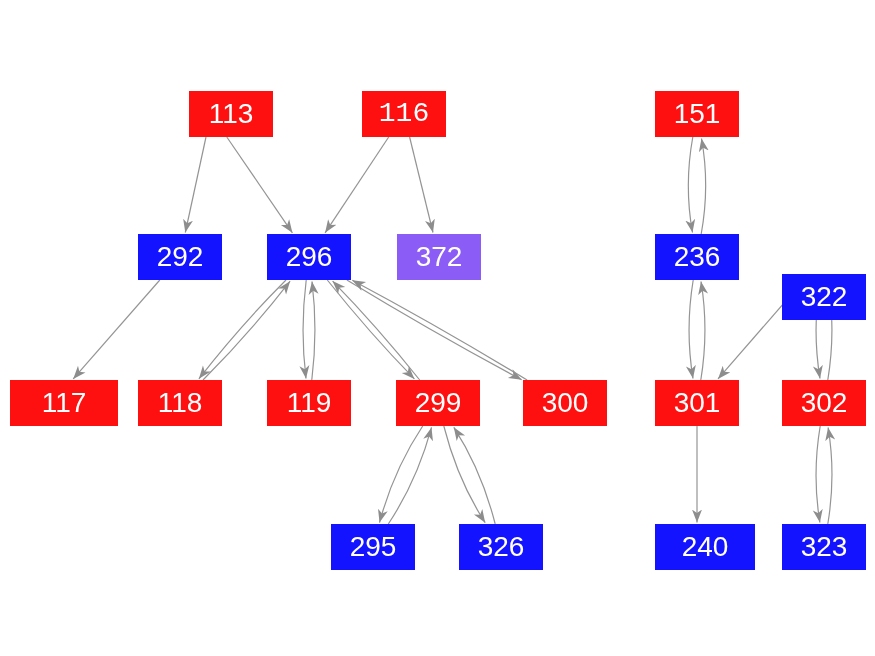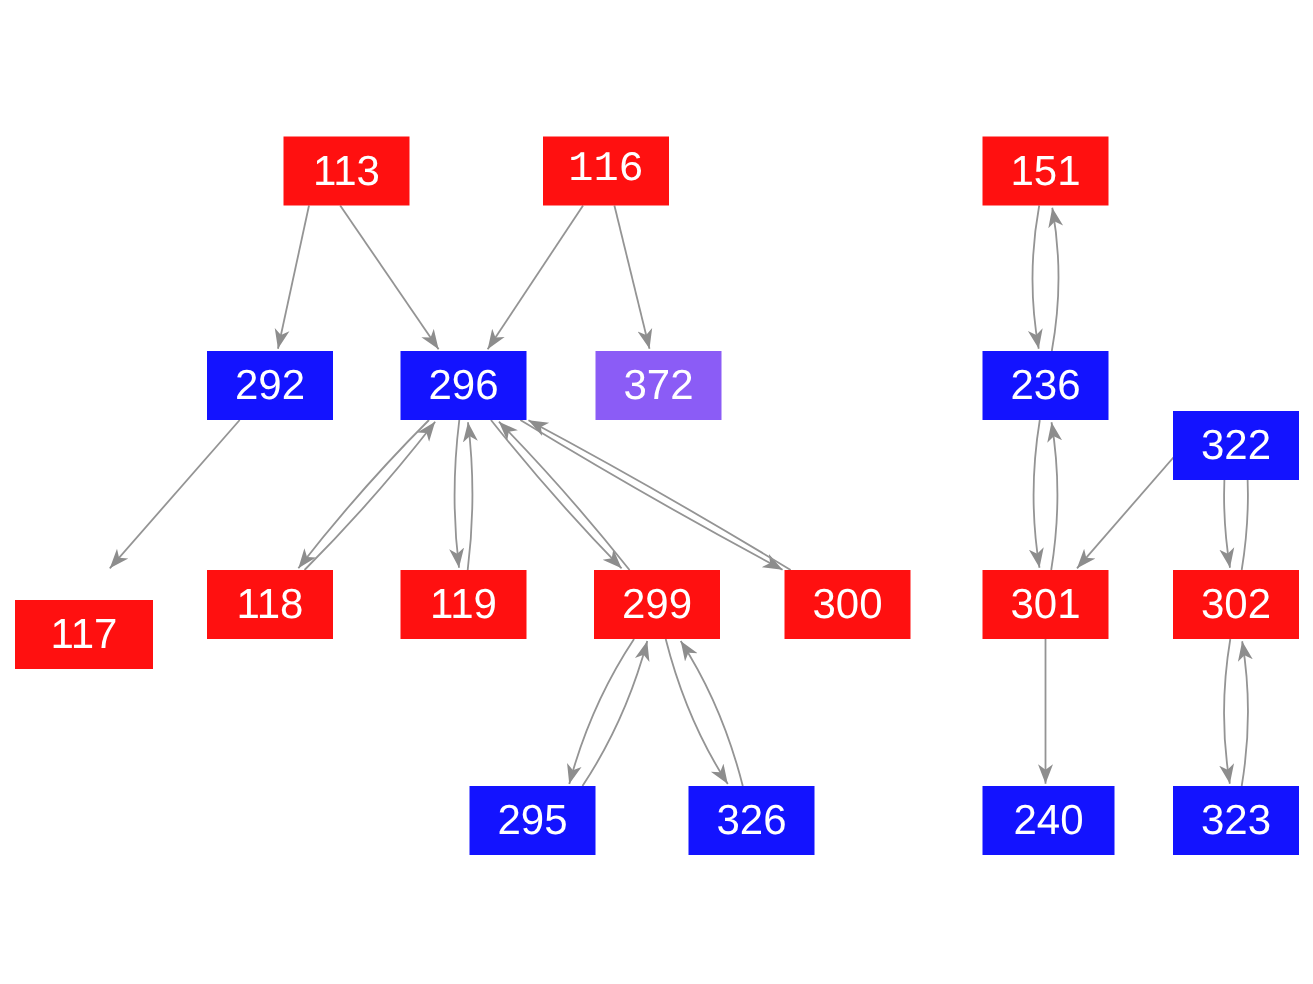--- a/index.html
+++ b/index.html
@@ -71,25 +71,25 @@
     </svg>
   <div>
       <div class="node" style="left: 169px; top: 91px; width: 84px; height: 46px; background: rgb(255, 16, 16); color: rgb(255, 255, 255); margin-left: 20px;">113</div>
       <div class="node" style="left: 362px; top: 91px; width: 84px; height: 46px; background: rgb(255, 16, 16); color: rgb(255, 255, 255); font-family: Liberation Mono, monospace;">116</div>
       <div class="node" style="left: 655px; top: 91px; width: 84px; height: 46px; background: rgb(255, 16, 16); color: rgb(255, 255, 255);">151</div>
       <div class="node" style="left: 138px; top: 234px; width: 84px; height: 46px; background: rgb(19, 19, 255); color: rgb(255, 255, 255);">292</div>
       <div class="node" style="left: 267px; top: 234px; width: 84px; height: 46px; background: rgb(19, 19, 255); color: rgb(255, 255, 255);">296</div>
       <div class="node" style="left: 397px; top: 234px; width: 84px; height: 46px; background: #8b5cf6; color: rgb(255, 255, 255);">372</div>
       <div class="node" style="left: 655px; top: 234px; width: 84px; height: 46px; background: rgb(19, 19, 255); color: rgb(255, 255, 255);">236</div>
       <div class="node" style="left: 782px; top: 234px; width: 84px; height: 46px; background: rgb(19, 19, 255); color: rgb(255, 255, 255); margin-top: 40px;">322</div>
-      <div class="node" style="left: 10px; top: 380px; width: 92px; height: 46px; background: rgb(255, 16, 16); color: rgb(255, 255, 255); margin-top: 20px;">117</div>
+      <div class="node" style="left: 10px; top: 380px; width: 108px; height: 46px; background: rgb(255, 16, 16); color: rgb(255, 255, 255);">117</div>
       <div class="node" style="left: 138px; top: 380px; width: 84px; height: 46px; background: rgb(255, 16, 16); color: rgb(255, 255, 255); text-align: center;">118</div>
       <div class="node" style="left: 267px; top: 380px; width: 84px; height: 46px; background: rgb(255, 16, 16); color: #ffffff;">119</div>
       <div class="node" style="left: 396px; top: 380px; width: 84px; height: 46px; background: rgb(255, 16, 16); color: rgb(255, 255, 255); text-align: center;">299</div>
       <div class="node" style="left: 523px; top: 380px; width: 84px; height: 46px; background: rgb(255, 16, 16); color: rgb(255, 255, 255);">300</div>
       <div class="node" style="left: 655px; top: 380px; width: 84px; height: 46px; background: rgb(255, 16, 16); color: rgb(255, 255, 255);">301</div>
       <div class="node" style="left: 782px; top: 380px; width: 84px; height: 46px; background: rgb(255, 16, 16); color: rgb(255, 255, 255);">302</div>
-      <div class="node" style="left: 313px; top: 524px; width: 84px; height: 46px; background: rgb(19, 19, 255); color: rgb(255, 255, 255);">295</div>
+      <div class="node" style="left: 331px; top: 524px; width: 84px; height: 46px; background: rgb(19, 19, 255); color: rgb(255, 255, 255);">295</div>
       <div class="node" style="left: 459px; top: 524px; width: 84px; height: 46px; background: rgb(19, 19, 255); color: rgb(255, 255, 255);">326</div>
-      <div class="node" style="left: 655px; top: 524px; width: 88px; height: 46px; background: rgb(19, 19, 255); color: rgb(255, 255, 255);">240</div>
+      <div class="node" style="left: 655px; top: 524px; width: 100px; height: 46px; background: rgb(19, 19, 255); color: rgb(255, 255, 255);">240</div>
       <div class="node" style="left: 782px; top: 524px; width: 84px; height: 46px; background: rgb(19, 19, 255); color: rgb(255, 255, 255);">323</div>
     </div>
 </div>
 
 </body></html>

